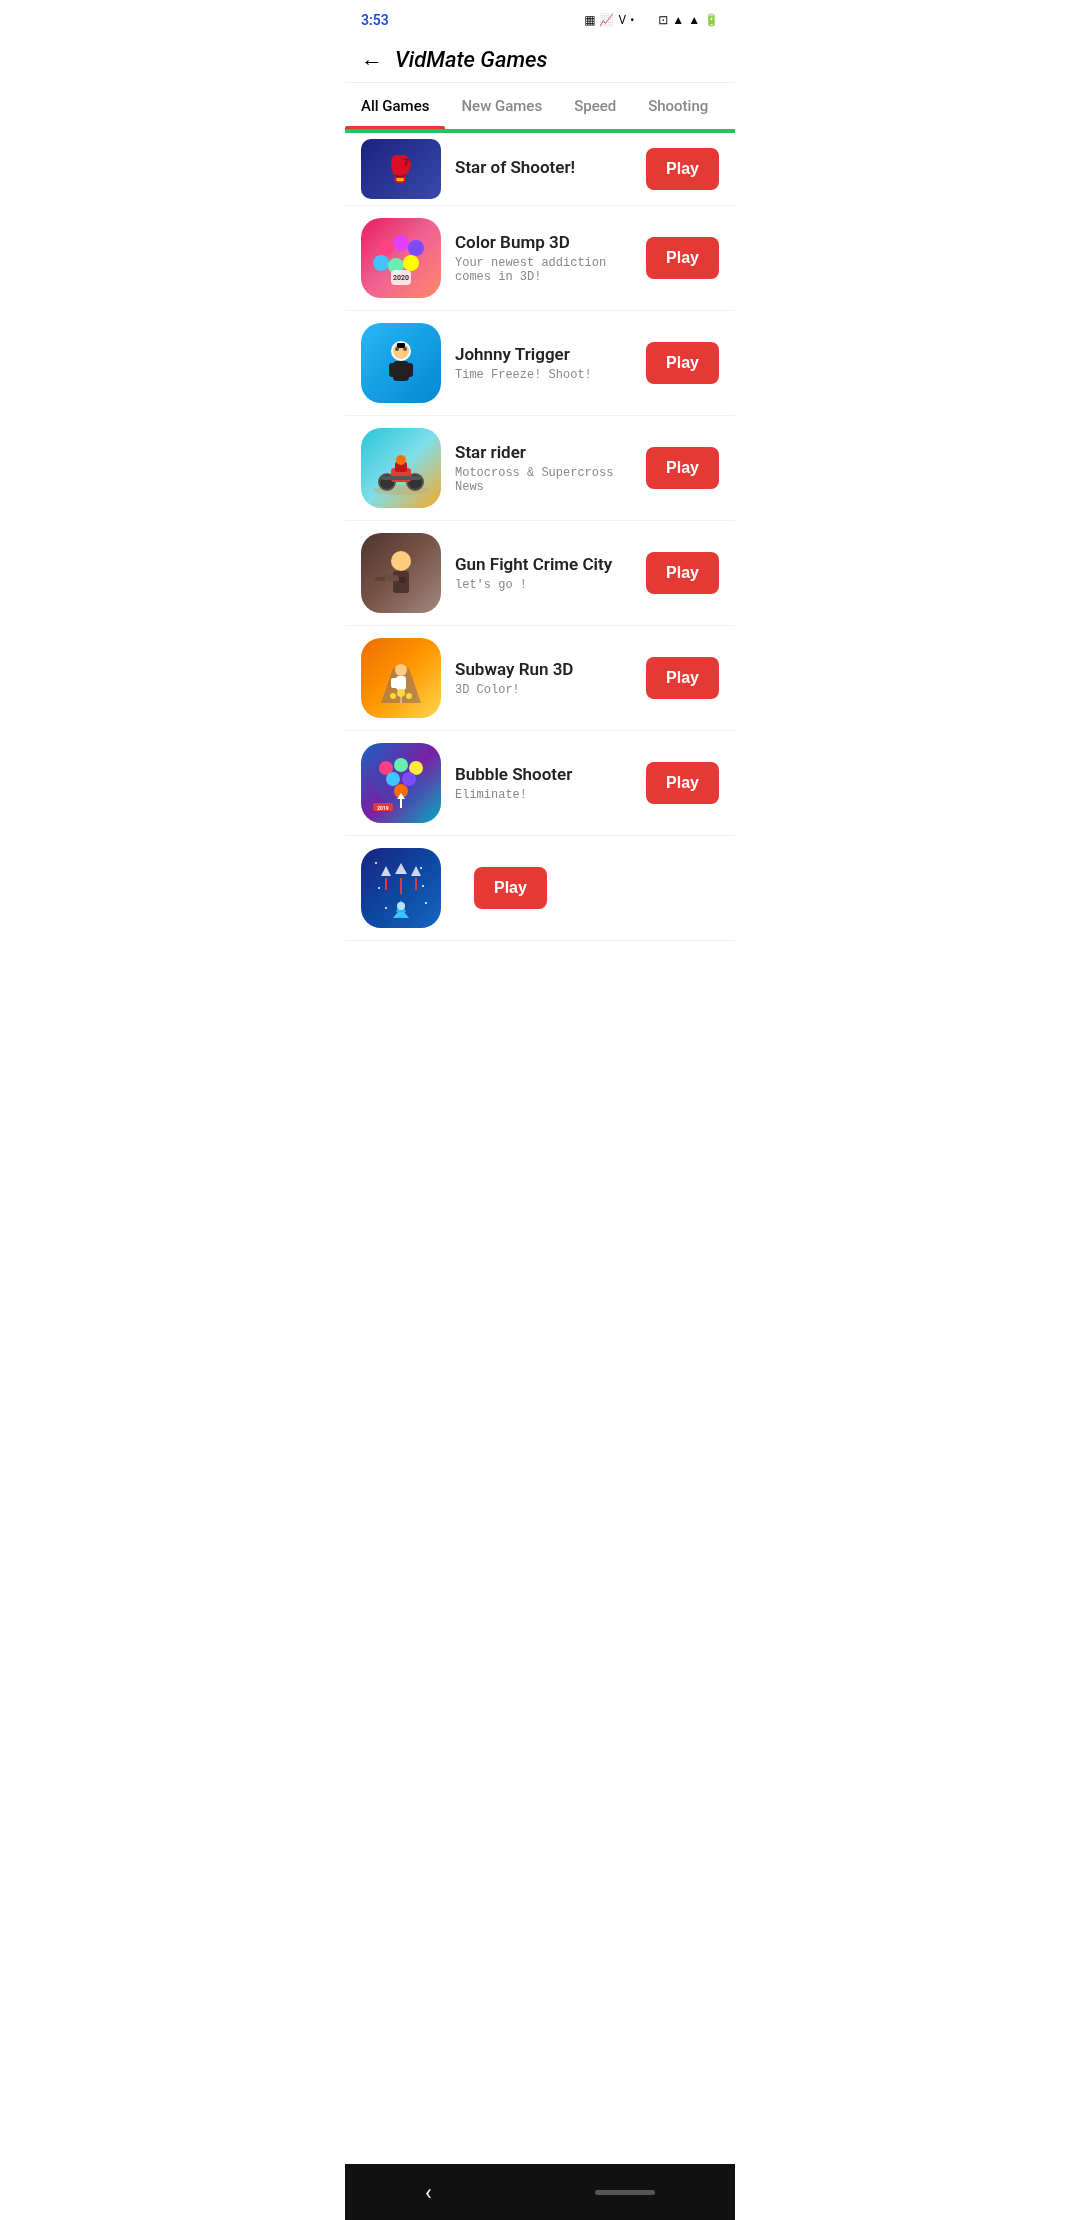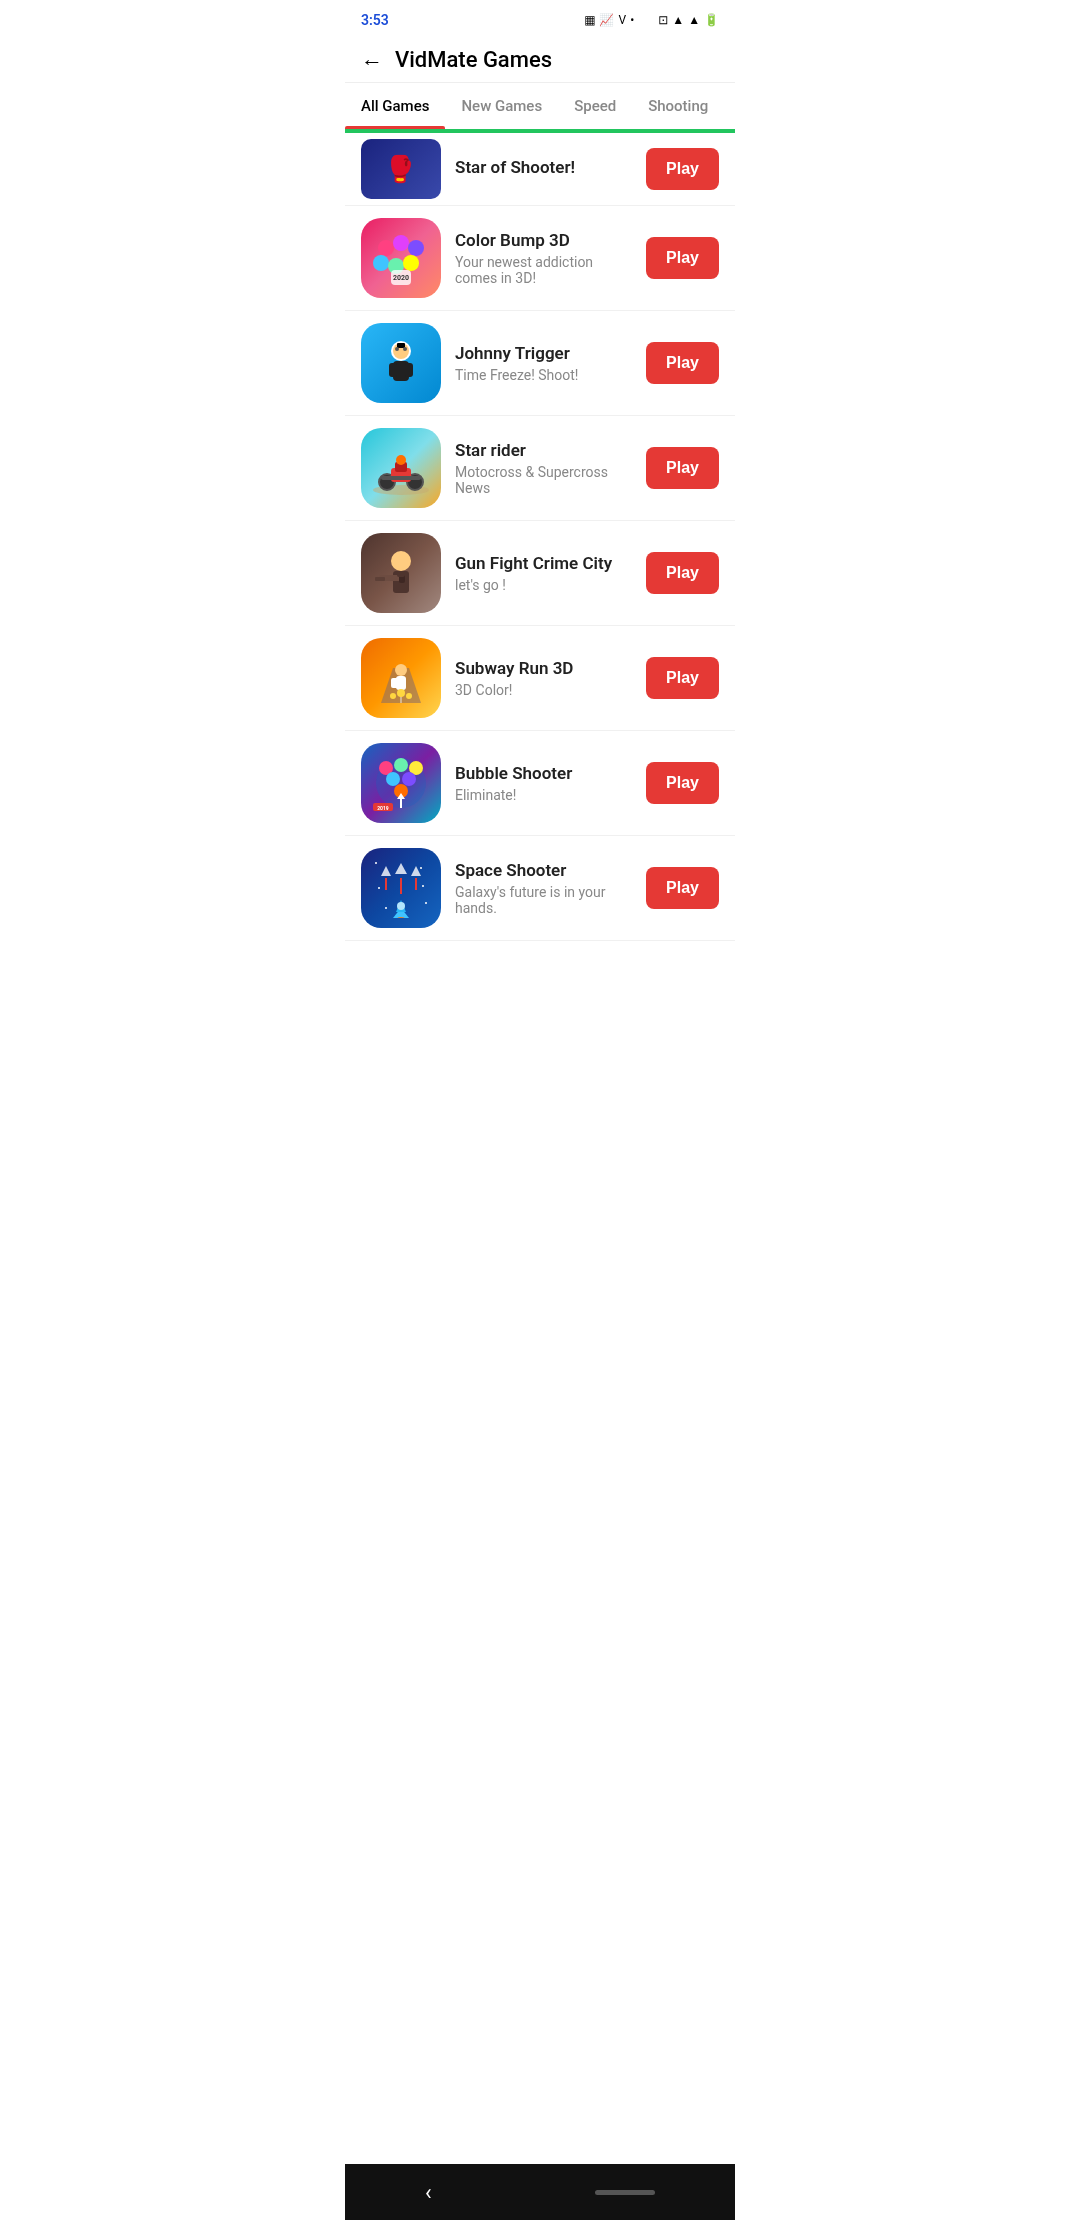--- a/index.html
+++ b/index.html
@@ -48,20 +48,21 @@
       font-size: 22px;
       color: #000;
       margin-right: 12px;
       cursor: pointer;
       text-decoration: none;
     }
     .header-title {
       font-size: 22px;
       font-weight: 500;
       color: #000;
+      font-style: italic;
     }
 
     
     .tabs-container {
       display: flex;
       overflow-x: auto;
       border-bottom: 4px solid #22c55e;
       background: #fff;
       scrollbar-width: none;
     }
@@ -112,22 +113,23 @@
       flex: 1;
       min-width: 0;
     }
     .game-title {
       font-size: 17px;
       font-weight: 600;
       color: #222;
       margin-bottom: 4px;
     }
     .game-desc {
-      font-size: 14px;
+      font-size: 12px;
       color: #888;
+      font-family: Liberation Mono, monospace;
     }
     .play-btn {
       background: #e53935;
       color: #fff;
       border: none;
       border-radius: 8px;
       padding: 12px 20px;
       font-size: 16px;
       font-weight: 600;
       cursor: pointer;
@@ -409,24 +411,20 @@
           <line x1="45" y1="20" x2="45" y2="32" stroke="#e53935" stroke-width="2"></line>
 
           <polygon points="30,50 22,60 38,60" fill="#40c4ff"></polygon>
           <polygon points="30,42 25,54 35,54" fill="#29b6f6"></polygon>
           <circle cx="30" cy="48" r="4" fill="#b3e5fc"></circle>
 
           <ellipse cx="30" cy="61" rx="4" ry="2" fill="#ff6d00" opacity="0.8"></ellipse>
         </svg>
       </div>
     </div>
-    <div class="game-info">
-      <div class="game-title">Space Shooter</div>
-      <div class="game-desc">Galaxy's future is in your hands.</div>
-    </div>
     <button class="play-btn">Play</button>
   </div>
 
   <div style="height:60px;"></div>
 
 </div>
 
 <div class="bottom-bar">
   <span class="nav-back">‹</span>
   <div class="nav-home-bar"></div>

